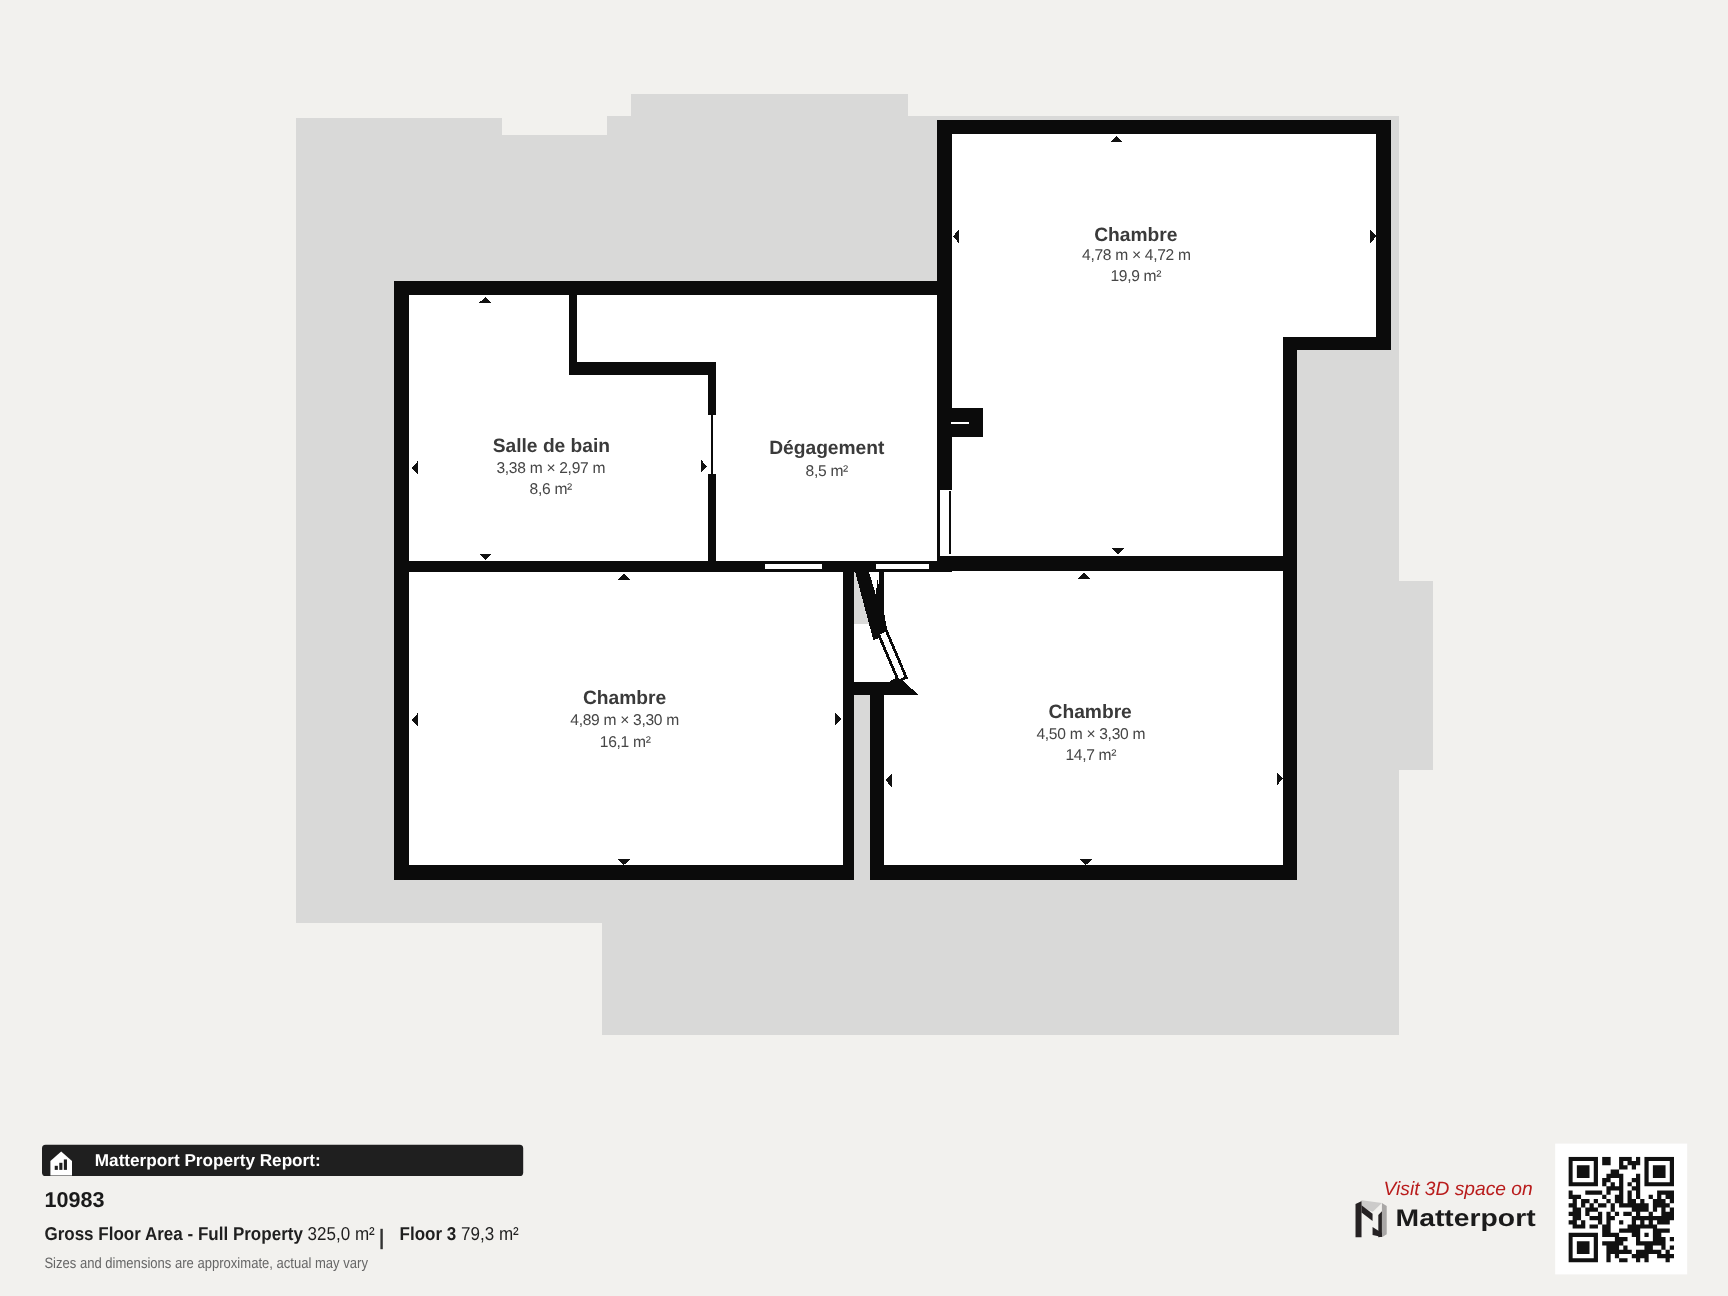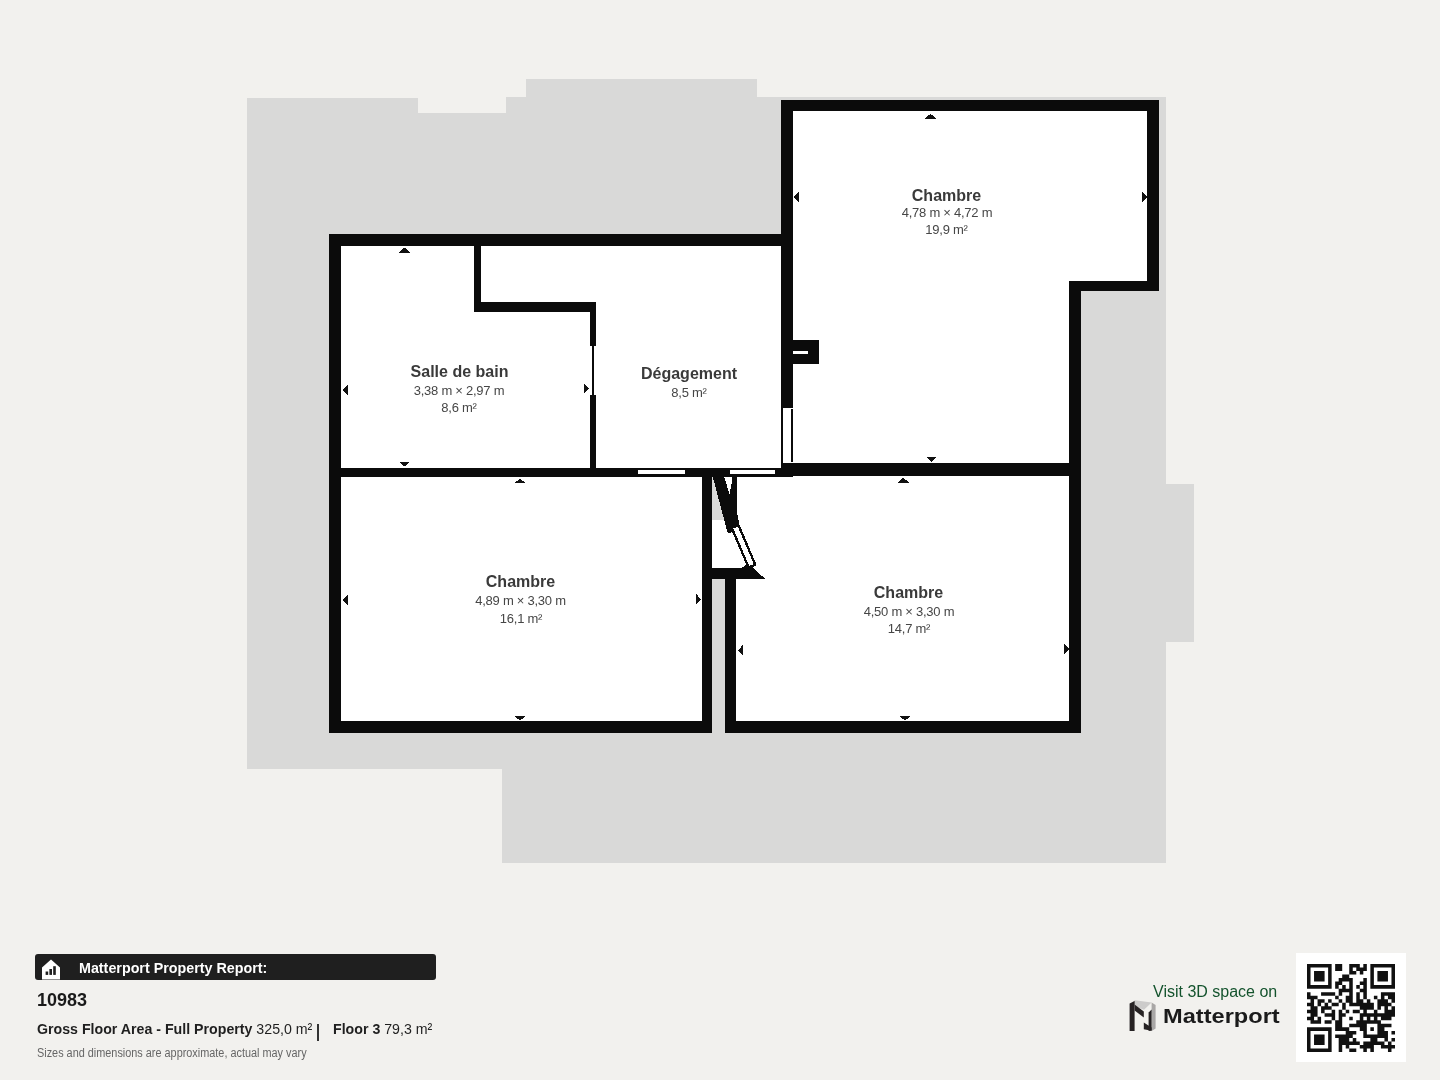--- a/index.html
+++ b/index.html
@@ -135,21 +135,21 @@
   <rect fill="#1f1f1f" x="8.4" y="10" width="2.6" height="5.9"></rect>
   <rect fill="#1f1f1f" x="12.2" y="7.2" width="2.6" height="8.7"></rect>
 </svg>
 <div class="abs" style="left:68px;top:960px;font-size:14.3px;font-weight:bold;color:#fff;white-space:nowrap;margin-left:11px;">Matterport Property Report:</div>
 <div class="abs" style="left:37px;top:990px;font-size:18px;font-weight:bold;color:#1a1a1a;">10983</div>
 <div class="abs" style="left:37px;top:1019.5px;font-size:15.5px;color:#1f1f1f;white-space:nowrap;transform:scaleX(0.915);transform-origin:0 0;"><b>Gross Floor Area - Full Property</b> 325,0 m²</div>
 <div class="abs" style="left:317px;top:1024px;width:2px;height:17px;background:#333;"></div>
 <div class="abs" style="left:333px;top:1019.5px;font-size:15.5px;color:#1f1f1f;white-space:nowrap;transform:scaleX(0.915);transform-origin:0 0;"><b>Floor 3</b> 79,3 m²</div>
 <div class="abs" style="left:37px;top:1045.5px;font-size:12.5px;color:#666;white-space:nowrap;transform:scaleX(0.87);transform-origin:0 0;">Sizes and dimensions are approximate, actual may vary</div>
 
-<div class="abs" style="left:1153px;top:982.5px;font-size:16px;color:#14532d;white-space:nowrap;">Visit 3D space on</div>
+<div class="abs" style="left:1153px;top:982.5px;font-size:16px;color:#b91c1c;white-space:nowrap;font-style:italic;">Visit 3D space on</div>
 <svg class="abs" style="left:1129px;top:999px" width="27" height="33" viewBox="0 0 27 33">
   <polygon fill="#cccbca" points="5.8,1.2 22.6,3.6 15,10.8 0.6,5.4"></polygon>
   <polygon fill="#a9a7a6" points="22.6,3.6 26.6,6 26.6,29.5 22.6,32"></polygon>
   <polygon fill="#262223" points="0.6,4.4 5.6,2 5.6,32 0.6,32"></polygon>
   <polygon fill="#262223" points="5.6,5.4 14.8,12.4 14.8,18.4 5.6,11.4"></polygon>
   <polygon fill="#262223" points="19.6,13.4 22.6,10.4 22.6,31.6 19.6,32"></polygon>
   <polygon fill="#262223" points="14.8,23.6 22.6,28.4 22.6,31.8 14.8,30.2"></polygon>
 </svg>
 <div class="abs" style="left:1162.5px;top:1004.5px;font-size:20px;font-weight:bold;color:#1b1b1b;white-space:nowrap;transform:scaleX(1.18);transform-origin:0 0;">Matterport</div>
 

